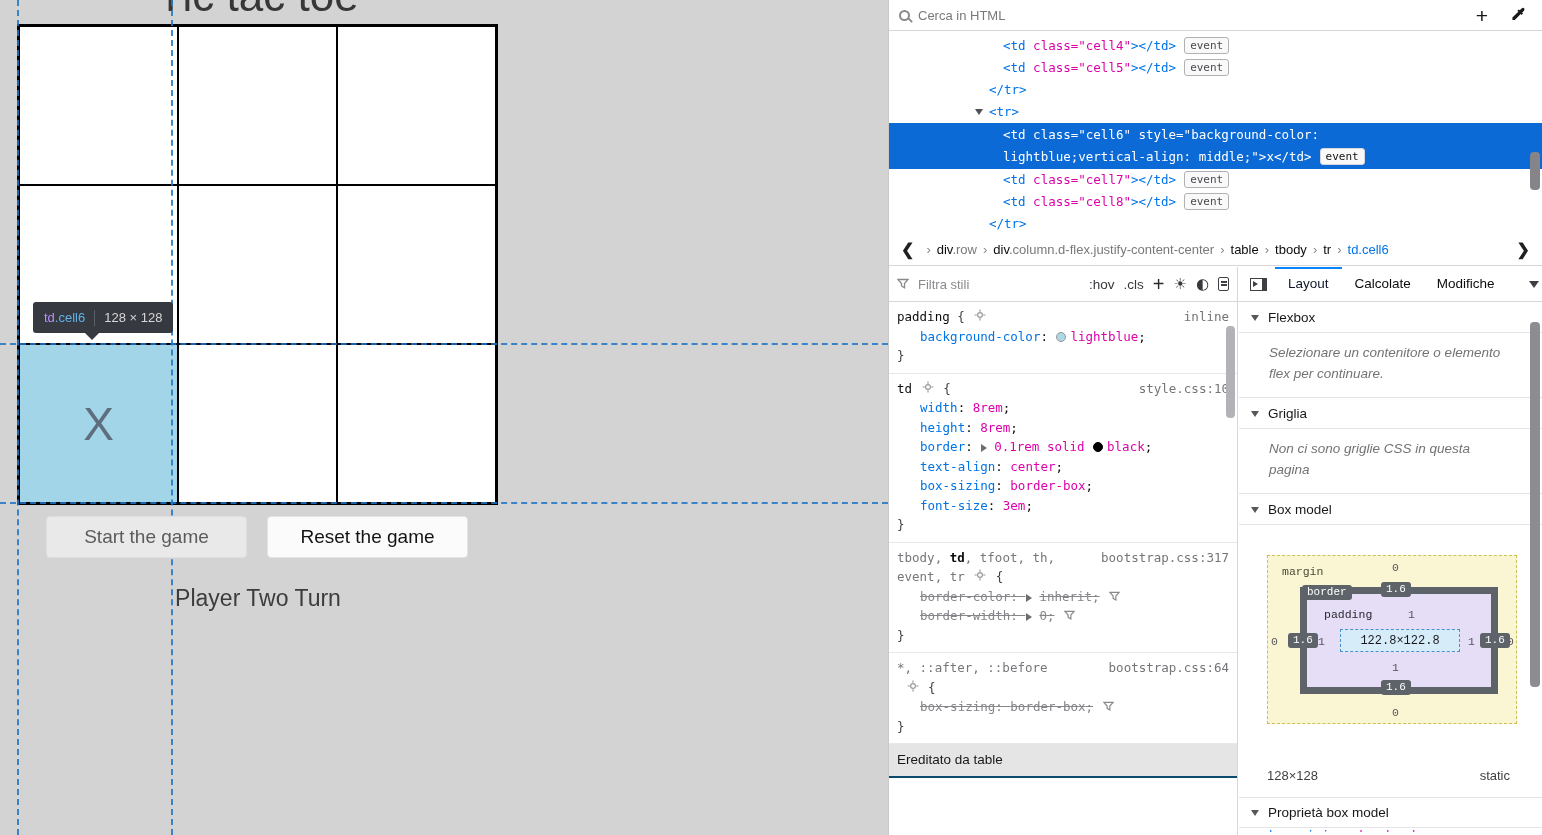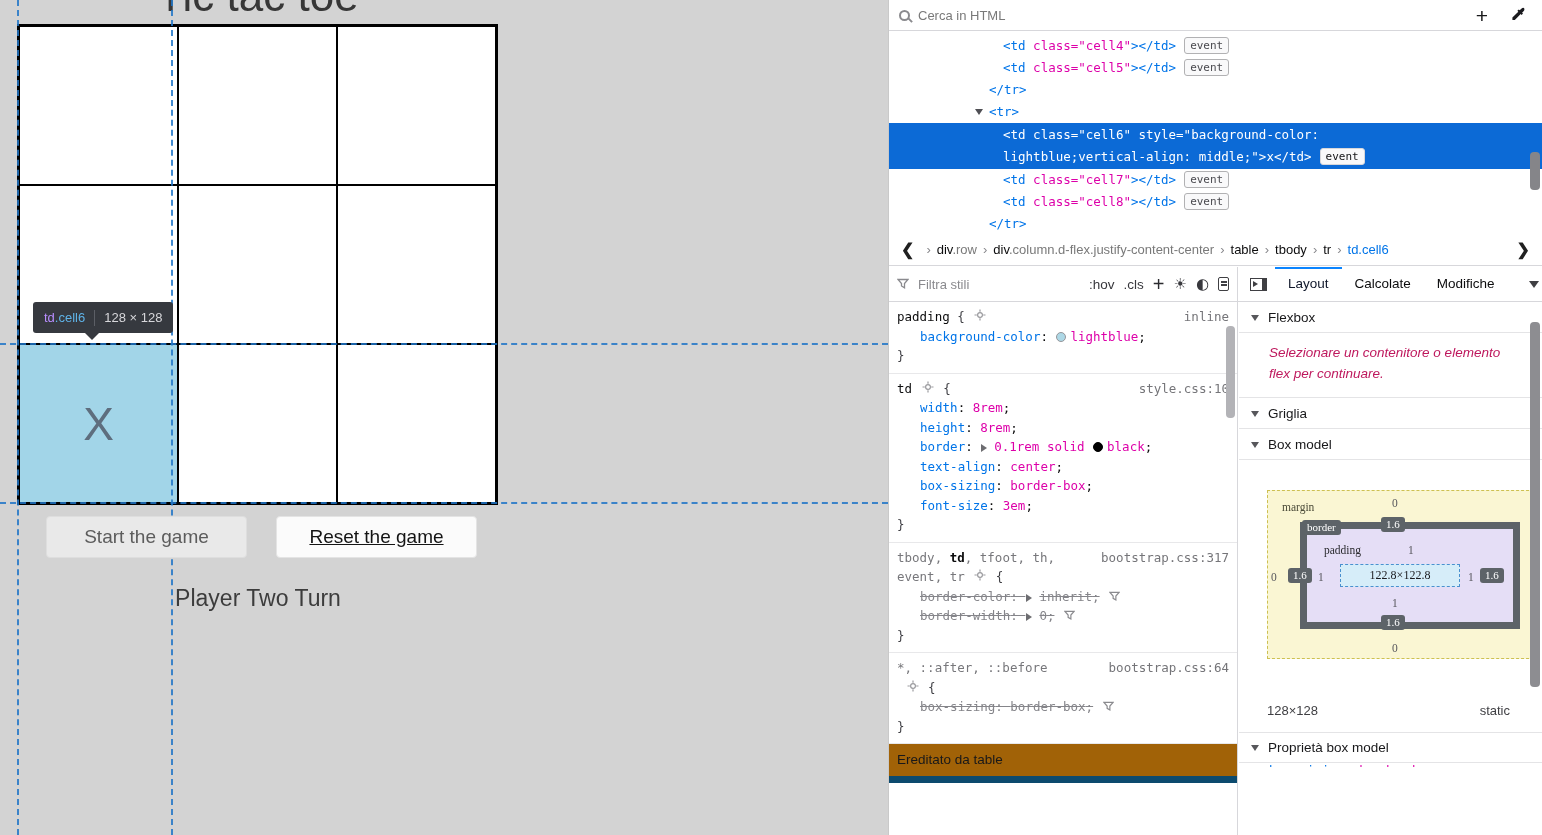--- a/index.html
+++ b/index.html
@@ -24,21 +24,21 @@
   .infobar-tooltip .tt-tag { color:#b98eff; }
   .infobar-tooltip .tt-cls { color:#5fb3e8; }
   .infobar-tooltip .tt-div { width:0; height:16px; border-left:1px solid #5c5f66; margin:0 9px; }
   .infobar-tooltip .tt-size { color:#d7d7db; }
   .infobar-tooltip::after { content:""; position:absolute; left:52px; top:100%;
     border:7px solid transparent; border-top-color:#36393f; }
 
   .btn { position:absolute; top:516px; height:42px; width:201px; border-radius:4px;
     display:flex; align-items:center; justify-content:center; font-size:19px; }
   .btn-start { left:46px; background:#e9e9e9; border:1px solid #dedede; color:#5c5c5c; }
-  .btn-reset { left:276px; background:#fbfbfb; border:1px solid #e4e4e4; color:#141414;text-decoration:underline; }
+  .btn-reset { left:267px; background:#fbfbfb; border:1px solid #e4e4e4; color:#141414; }
   .status-text { position:absolute; left:0; top:585px; width:516px; text-align:center;
     font-size:23px; color:#3c3c3c; }
 
   
   #devtools { position:absolute; left:888px; top:0; width:654px; height:835px; background:#fff;
     border-left:1px solid #c9c9c9; font-size:13px; }
 
   
   .dt-search { position:absolute; left:0; right:0; top:0; height:31px; border-bottom:1px solid #d7d7db;
     display:flex; align-items:center; padding:0 10px; gap:8px; }
@@ -116,35 +116,35 @@
   .sel-name { color:#0c0c0d; }
   .sel-dim { color:#77777b; }
   .sel-match { font-weight:bold; color:#0c0c0d; }
   .swatch { display:inline-block; width:10px; height:10px; border-radius:50%; border:1px solid #96969a;
     vertical-align:-1px; margin:0 4px 0 1px; }
   .sw-lightblue { background:#add8e6; }
   .sw-black { background:#000; border-color:#000; }
   .exp-arrow { display:inline-block; width:0; height:0; border:4px solid transparent;
     border-left:6px solid #6d6d71; vertical-align:-1px; margin:0 3px 0 1px; }
   .inline-icon { vertical-align:-1px; margin:0 2px; }
-  .band { padding:6px 8px; background:#a16207; border-bottom:7px solid #0c4a6e;
+  .band { padding:6px 8px; background:#e5e5e5; border-bottom:2px solid #0c4a6e;
     font-family:"Liberation Sans",sans-serif; font-size:13.5px; color:#18181a; }
   .styles-scrollbar { position:absolute; right:2px; top:24px; width:9px; height:92px; background:#b3b3b7; border-radius:4px; }
 
   
   .dt-layout { position:absolute; left:350px; right:0; top:302px; bottom:0; overflow:hidden; background:#fff; }
   .sec-h { display:flex; align-items:center; gap:9px; padding:0 0 0 12px; height:31px;
     font-size:13.5px; color:#18181a; border-bottom:1px solid #e4e4e6; }
   .tri-down { width:0; height:0; border:4px solid transparent; border-top:6px solid #57575b; margin-top:5px; }
-  .msg { font-style:italic; color:#be185d; font-size:13.5px; line-height:21px;
+  .msg { font-style:italic; color:#737373; font-size:13.5px; line-height:21px;
     padding:9px 30px 13px 30px; border-bottom:1px solid #e4e4e6; }
 
-  .bm { position:relative; width:272px; height:169px; margin:30px 0 0 28px;
+  .bm { position:relative; width:250px; height:169px; margin:30px 0 0 28px;
     background:#faf6d3; border:1px dashed #cdc052;
-    font-family:Liberation Serif, serif; font-size:11.5px; color:#56565c; }
+    font-family:Liberation Mono, monospace; font-size:11.5px; color:#56565c; }
   .bm-frame { position:absolute; left:32px; right:18px; top:31px; height:107px;
     border:7px solid #5d6368; background:#e5def6; }
   .bm-content { position:absolute; left:72px; top:73px; width:120px; height:23px;
     background:#d6edf9; border:1px dashed #4a90cf; display:flex; align-items:center; justify-content:center;
     color:#1a1a1e; font-size:12px; }
   .bm-chip { position:absolute; background:#5d6368; color:#fff; border-radius:3px;
     padding:1px 5px; font-size:11px; line-height:13px; }
   .bm-num { position:absolute; line-height:14px; }
   .bm-label { position:absolute; line-height:14px; color:#4a4a38; }
   .size-row { display:flex; justify-content:space-between; padding:0 32px 0 28px;
@@ -318,20 +318,21 @@
     <div class="sec-h">
         <span class="tri-down"></span>
         <span>Flexbox</span>
       </div>
     <div class="msg">Selezionare un contenitore o elemento flex per continuare.</div>
 
     <div class="sec-h">
         <span class="tri-down"></span>
         <span>Griglia</span>
       </div>
+    <div class="msg">Non ci sono griglie CSS in questa pagina</div>
 
     <div class="sec-h">
         <span class="tri-down"></span>
         <span>Box model</span>
       </div>
 
     <div class="bm">
       <span class="bm-label" style="left:14px;top:9px">margin</span>
       <span class="bm-num" style="left:124px;top:5px">0</span>
       <span class="bm-num" style="left:3px;top:79px">0</span>

